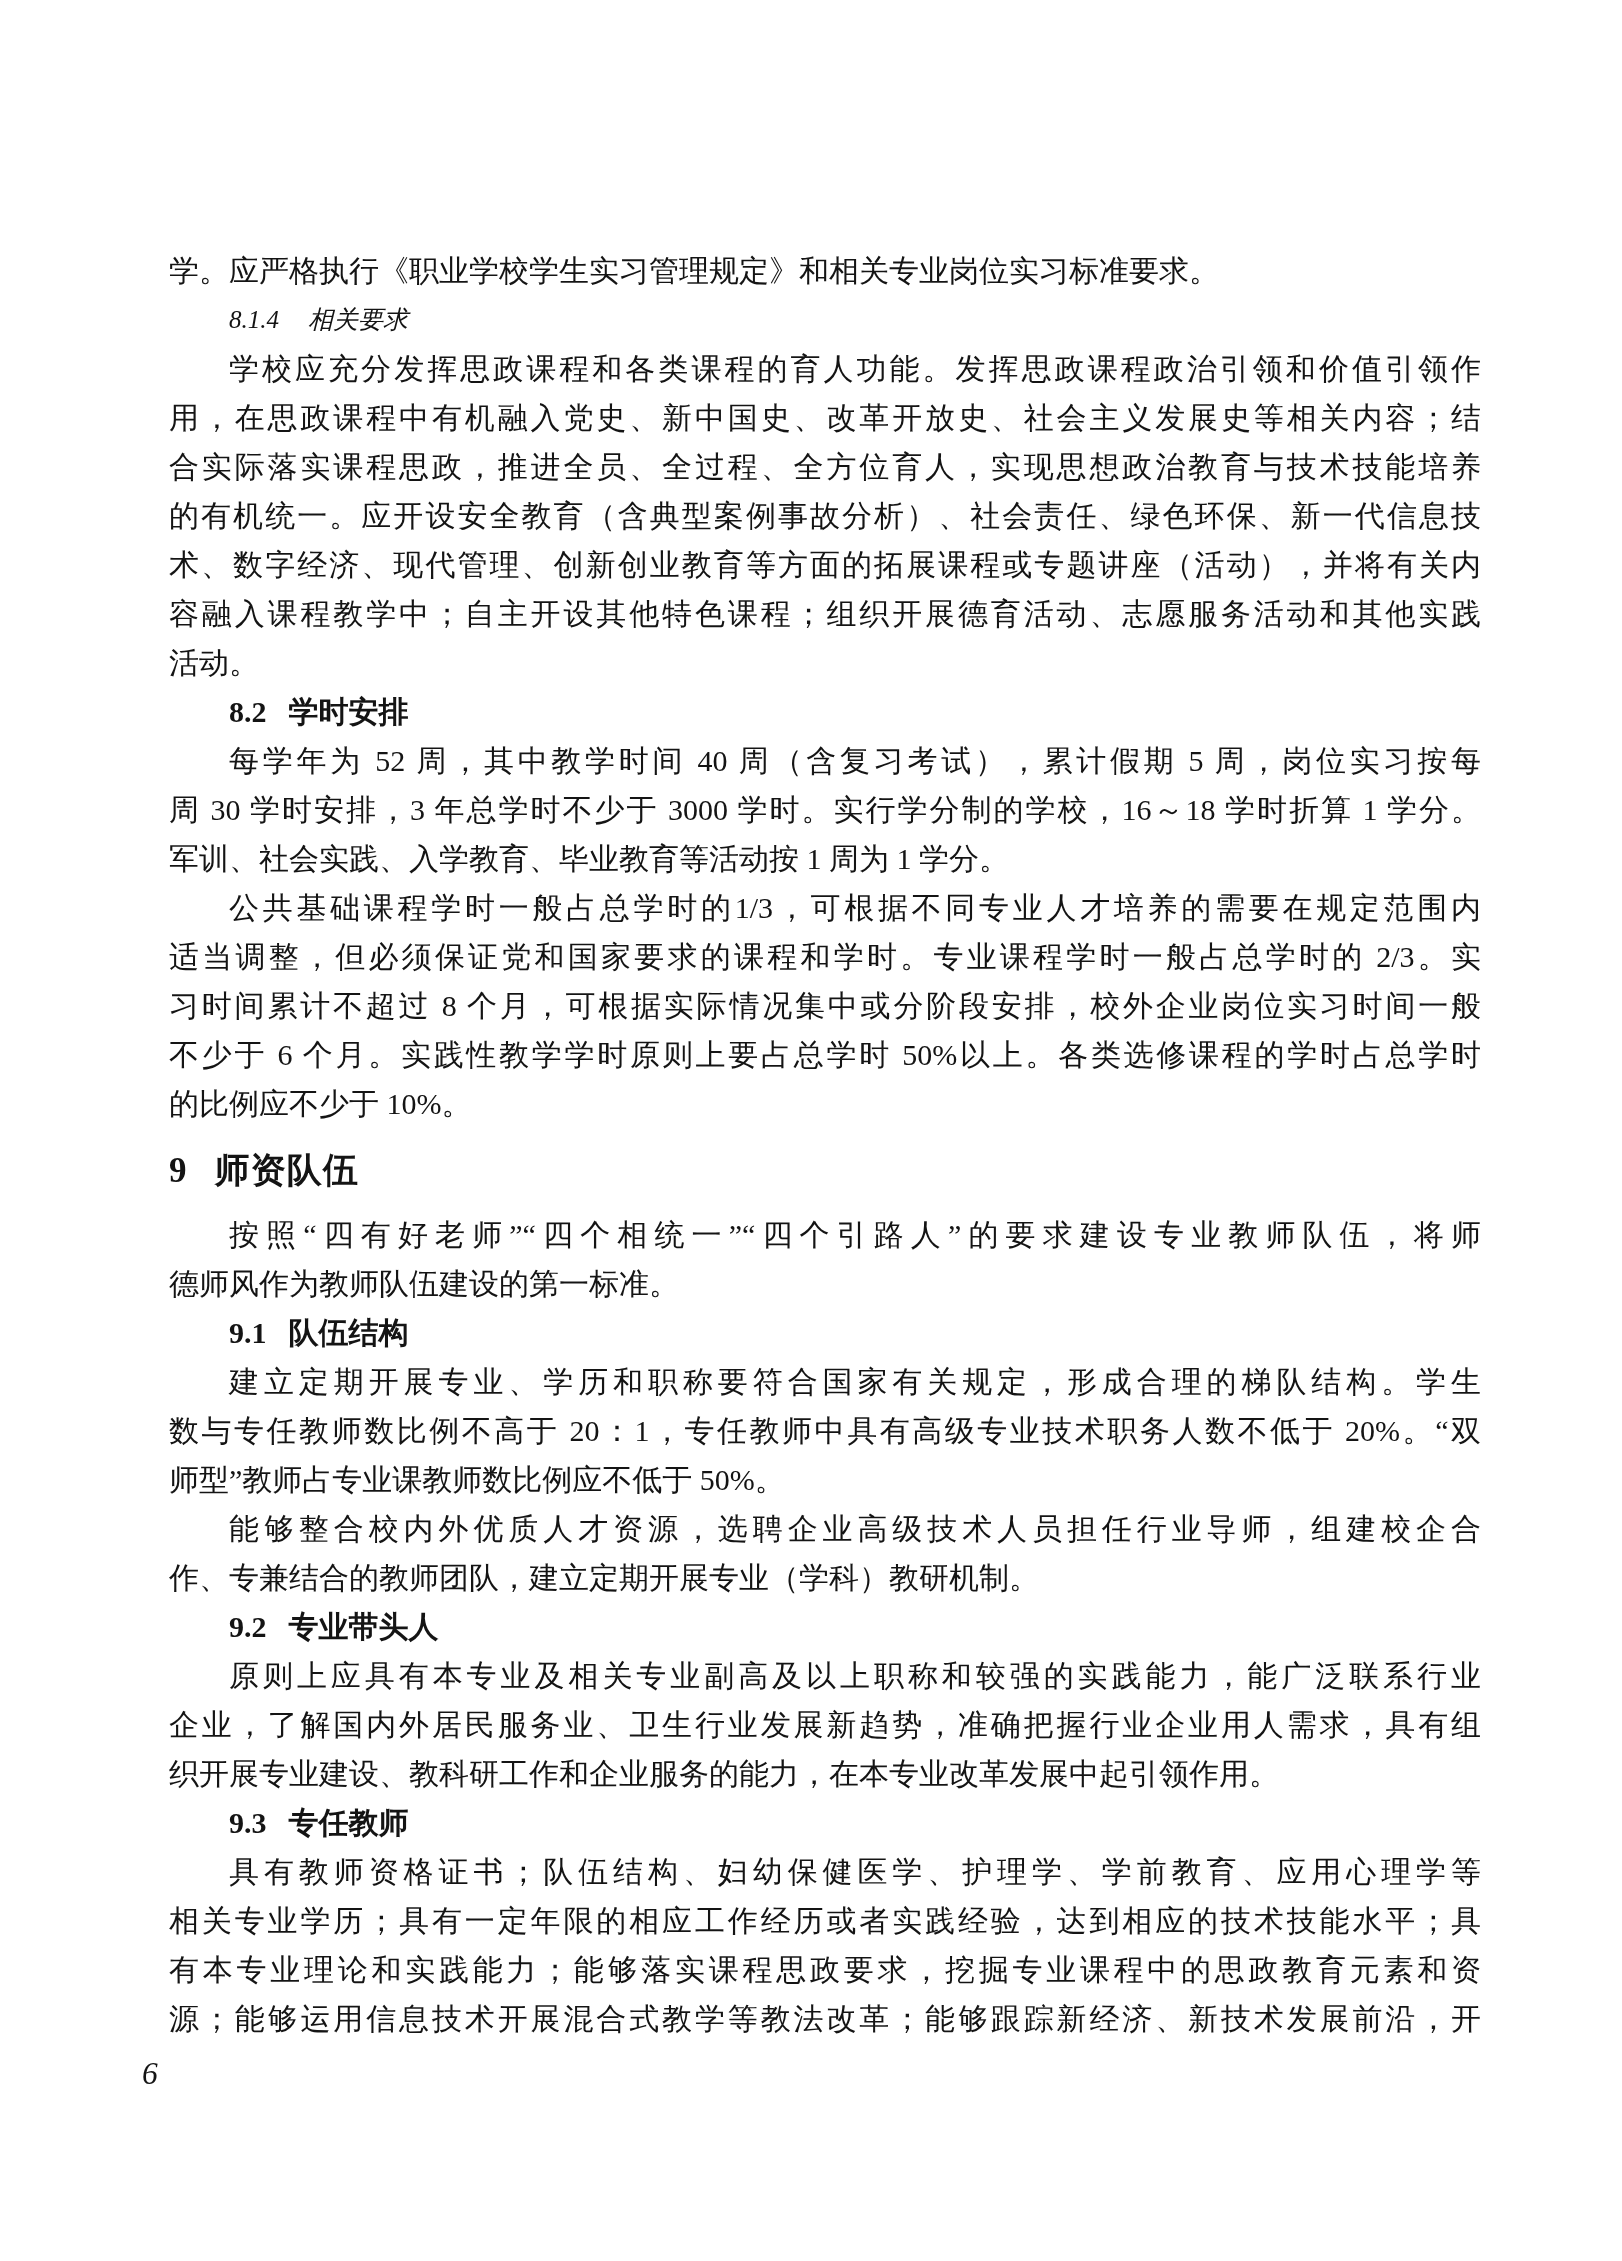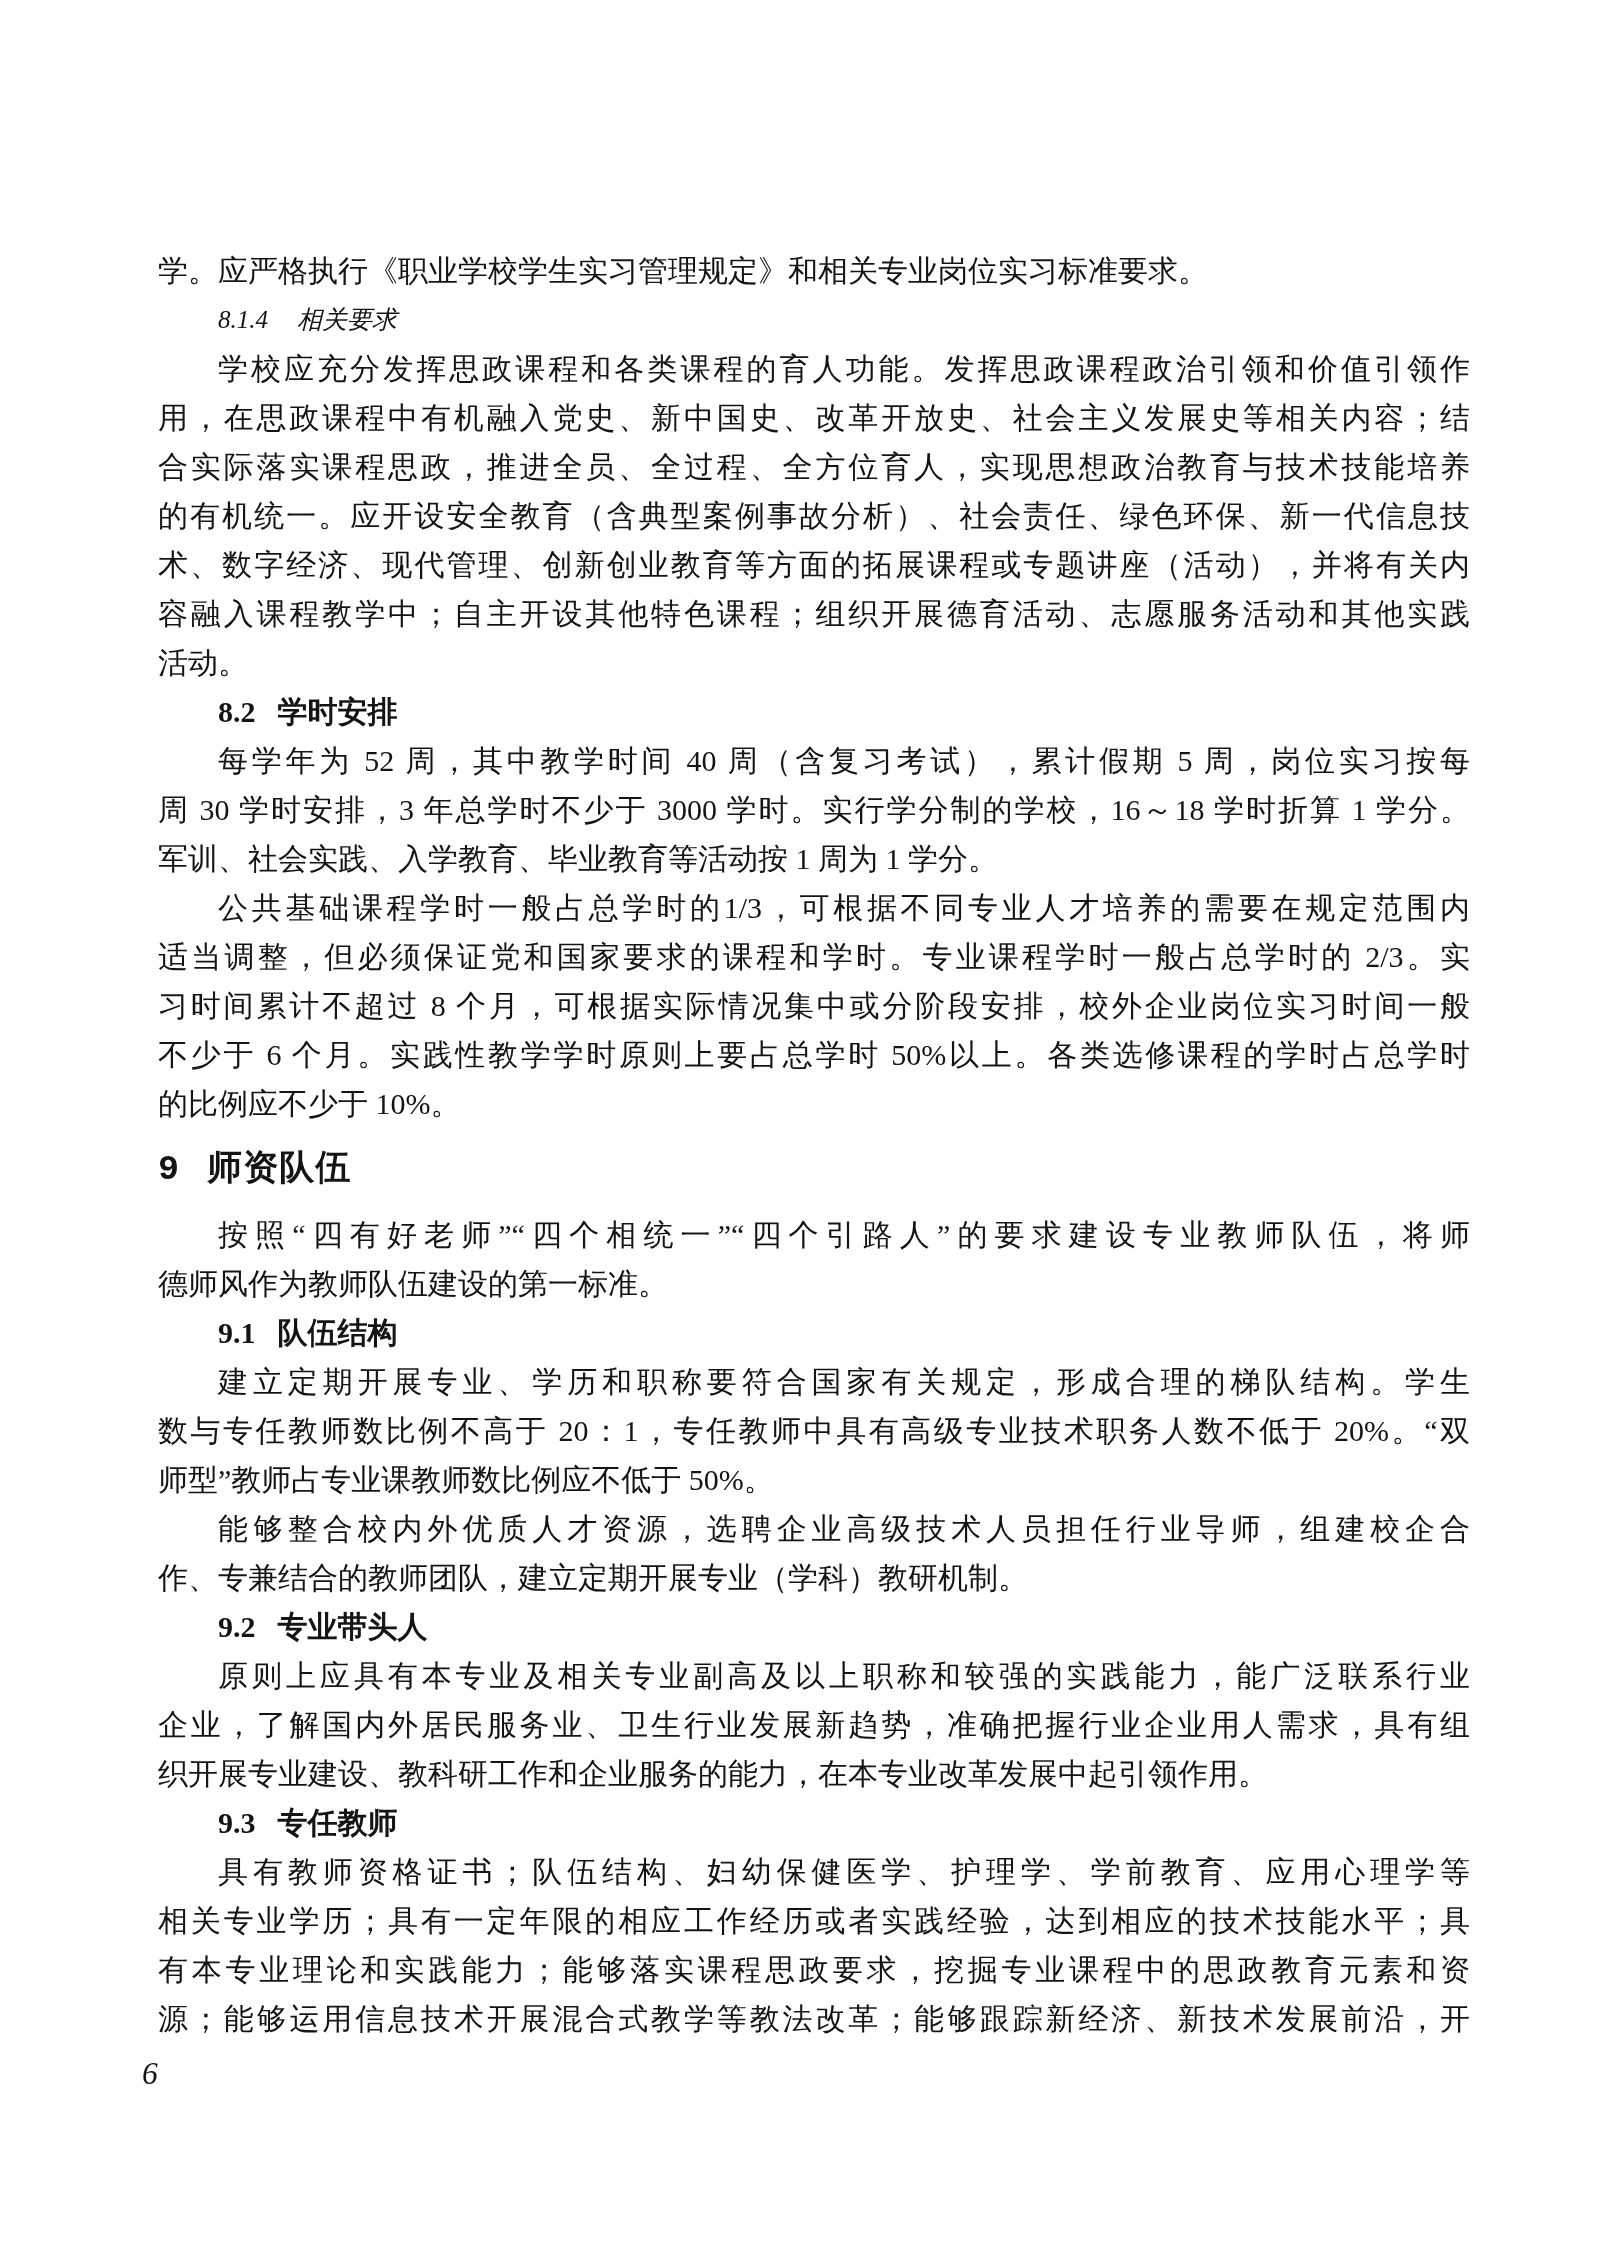--- a/index.html
+++ b/index.html
@@ -11,21 +11,21 @@
     position: relative;
     width: 1622px;
     height: 2261px;
     background: #ffffff;
     overflow: hidden;
     font-family: "Liberation Serif", "DejaVu Serif", serif;
     color: #141414;
   }
   .content {
     position: absolute;
-    left: 158px;
+    left: 169px;
     top: 246px;
     width: 1312px;
   }
   
   .line {
     font-size: 30px;
     line-height: 49px;
     height: 49px;
     white-space: nowrap;
     text-align: justify;
@@ -35,21 +35,21 @@
     overflow: hidden;
   }
   .line.fill {
     text-align-last: justify;
   }
   .line.indent {
     text-indent: 60px;
   }
   
   .h1 {
-    font-family: Liberation Mono, monospace;
+    font-family: Liberation Serif, serif;
     font-weight: bold;
     font-size: 35px;
     line-height: 45px;
     margin: 20px 0 17px 0;
     letter-spacing: 1.1px;
   }
   .h1 .num { margin-right: 27px; }
   
   .h2 {
     font-weight: bold;

